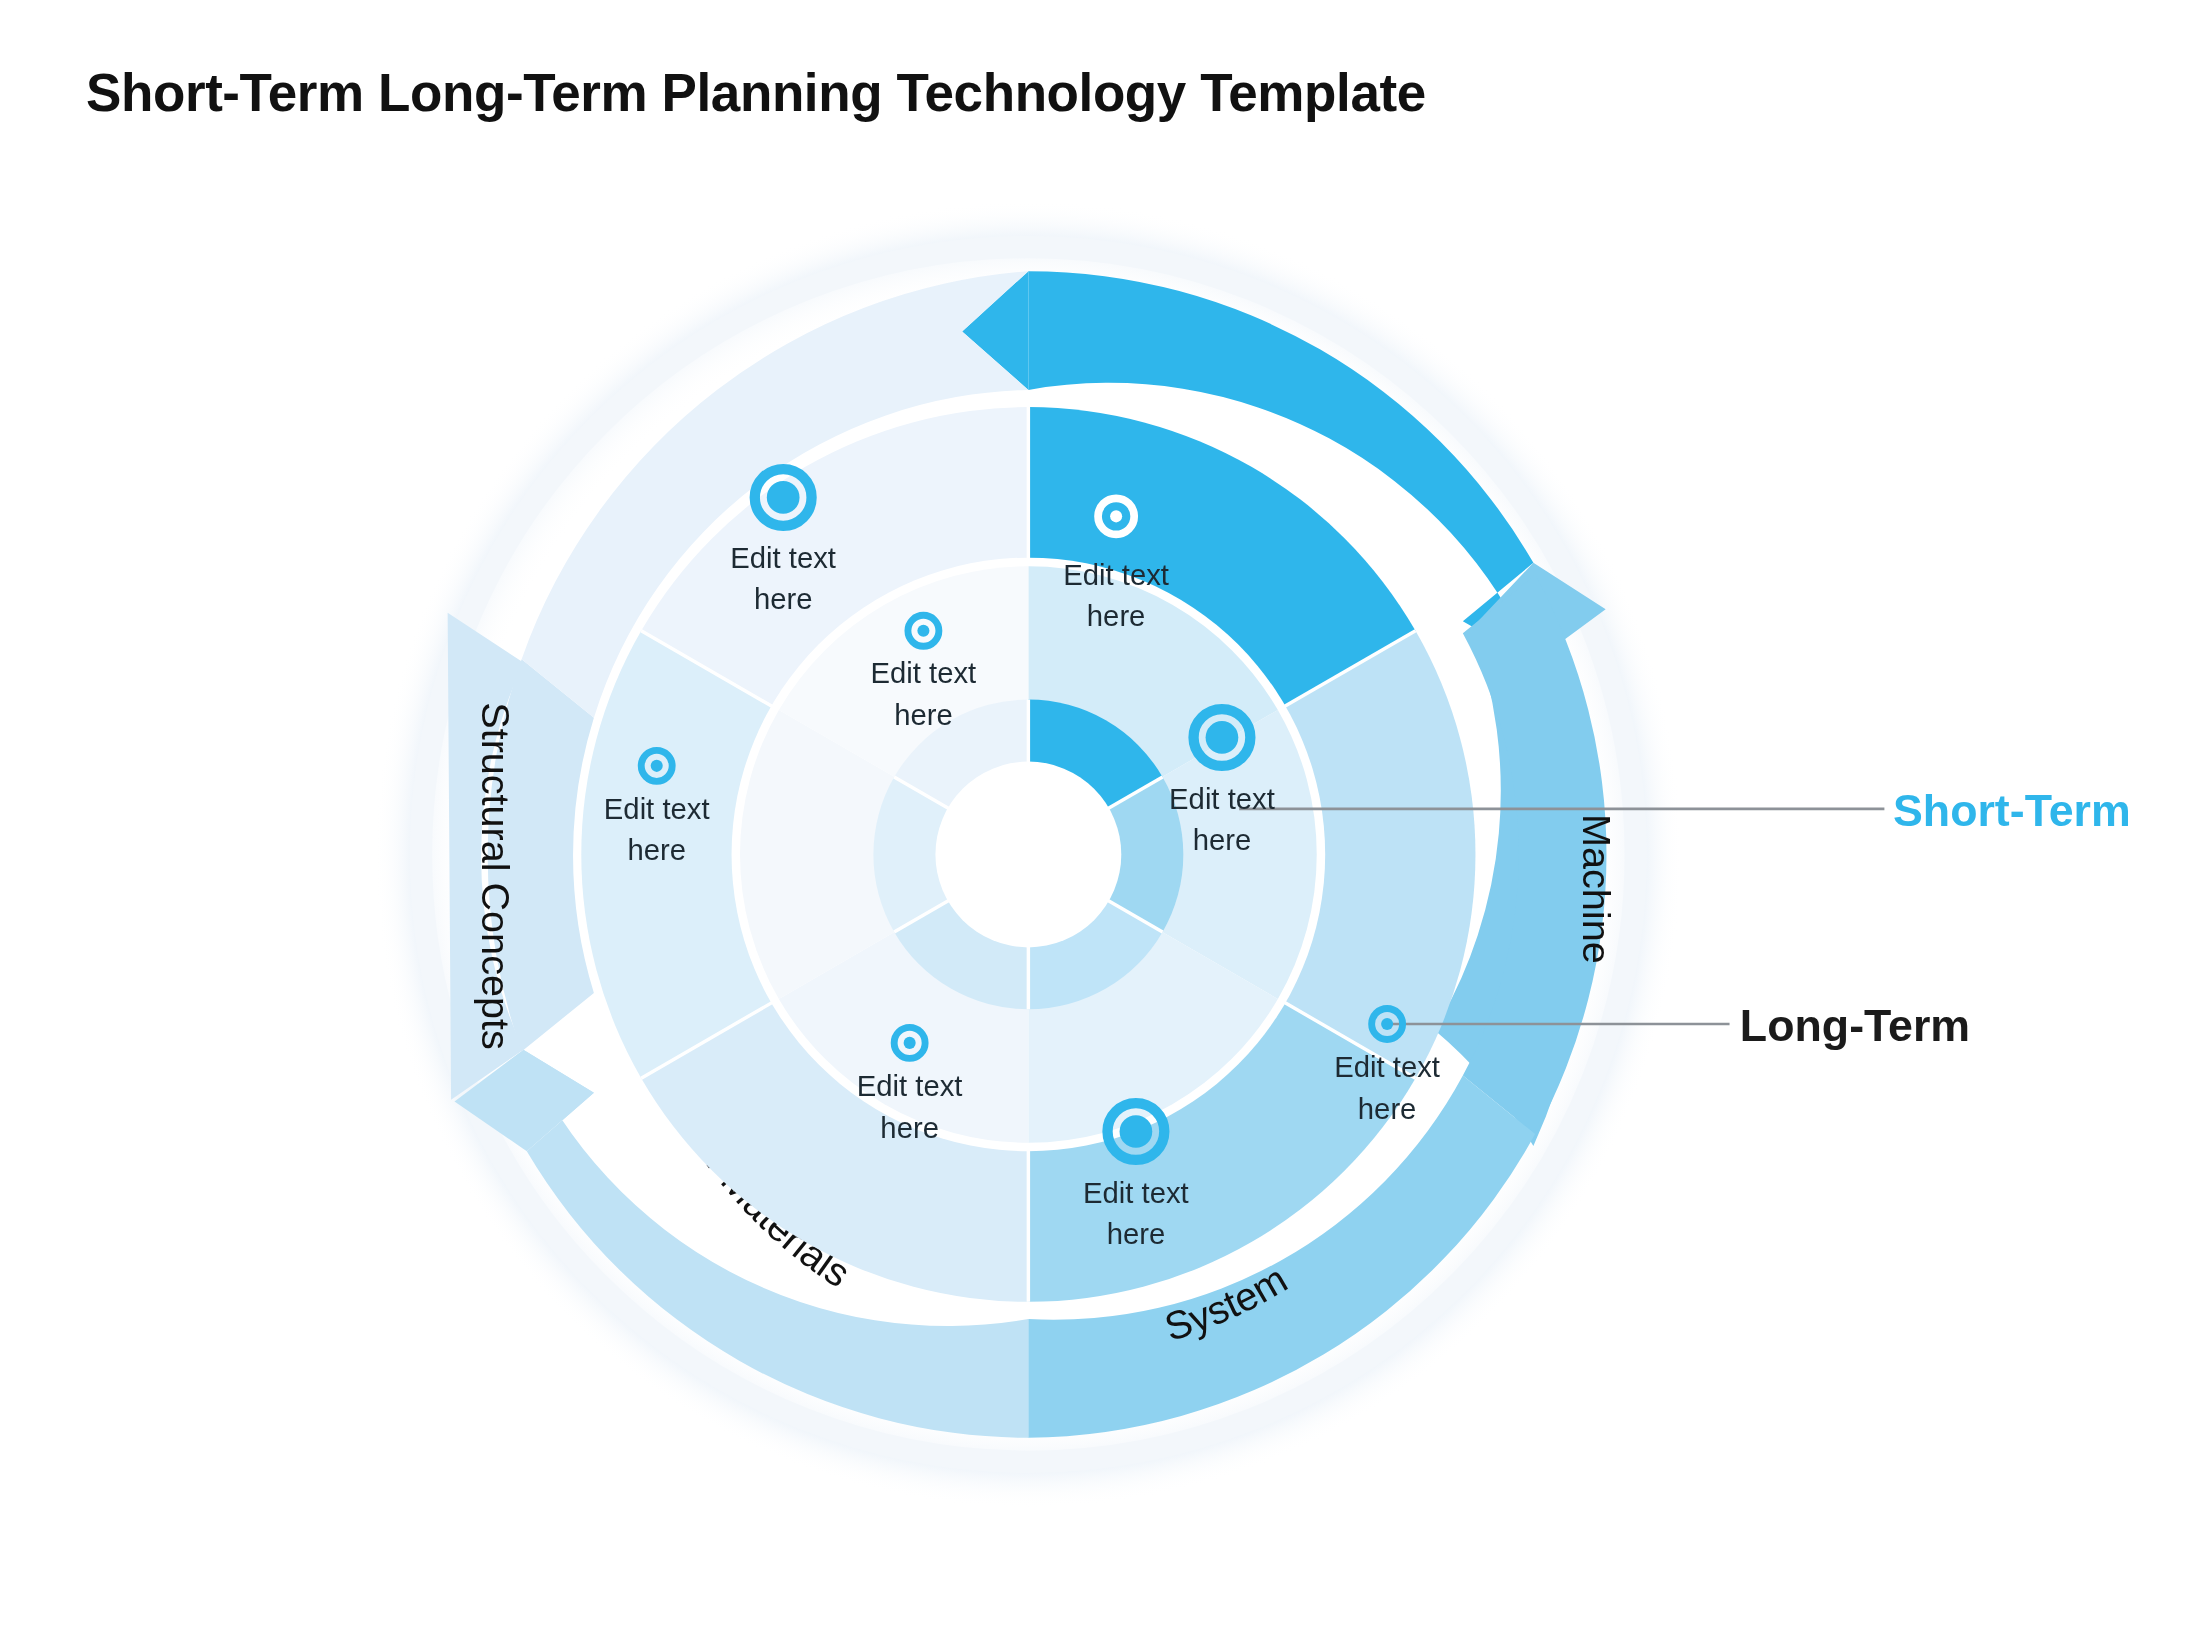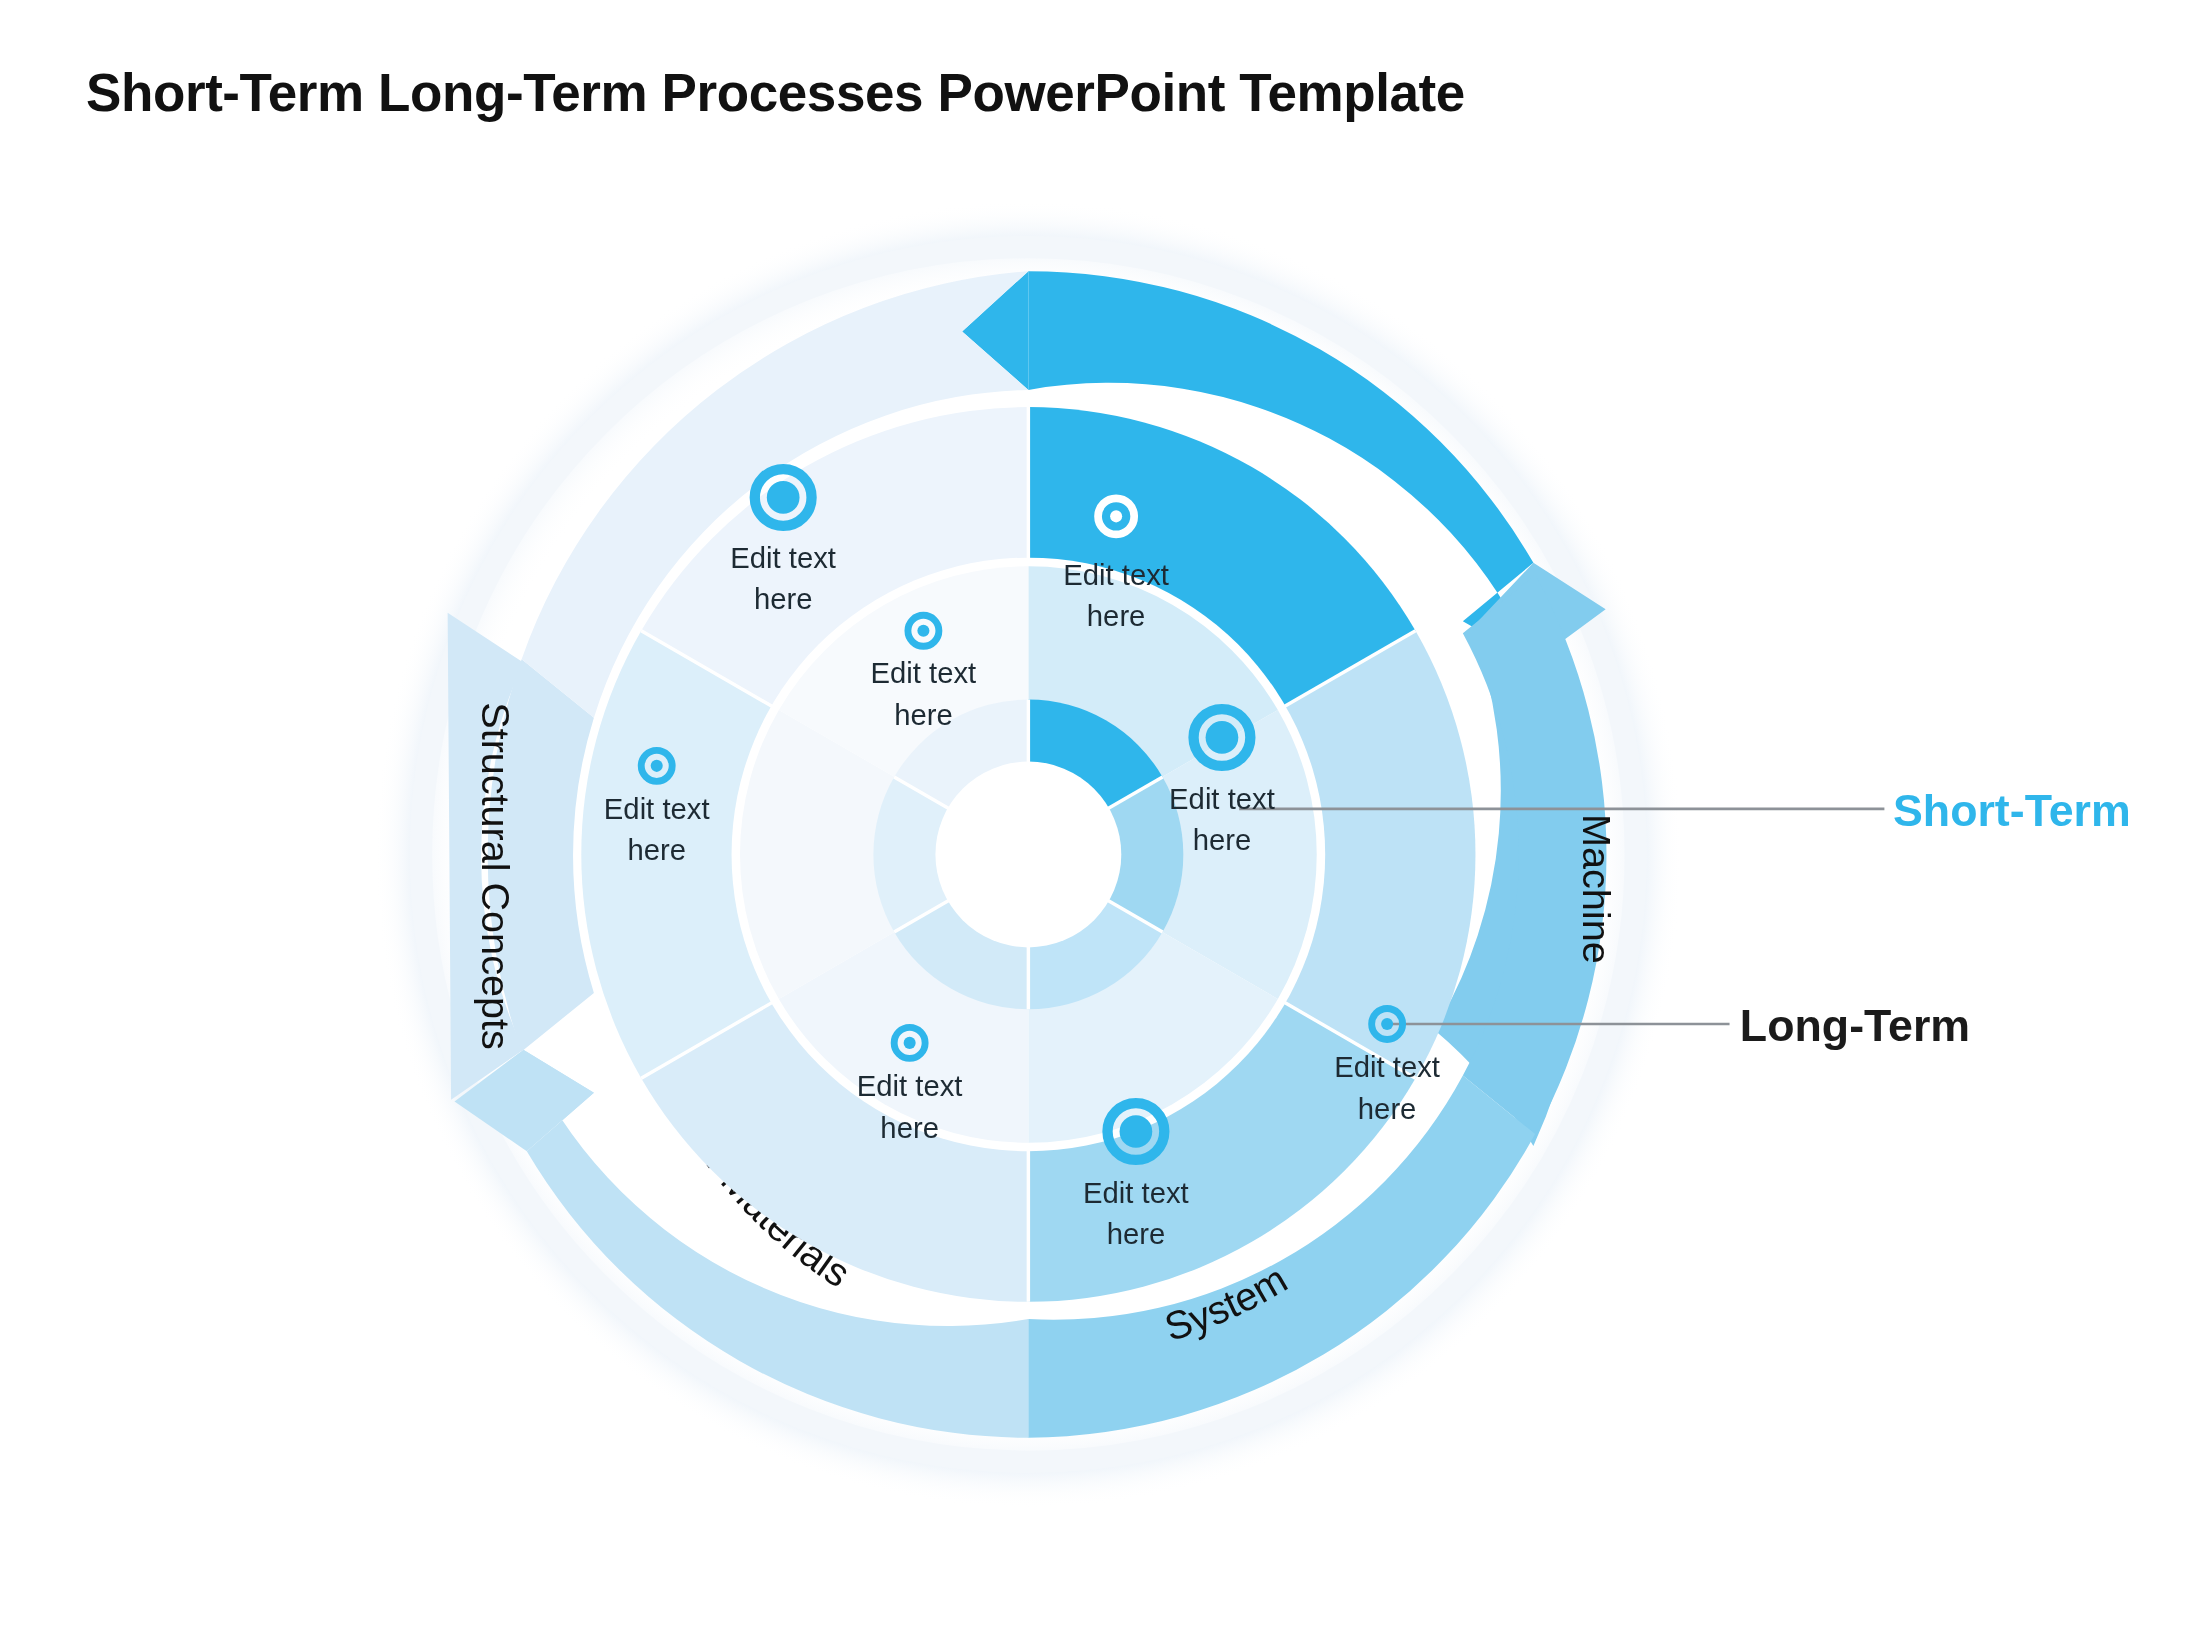--- a/index.html
+++ b/index.html
@@ -41,21 +41,21 @@
     font-size:52px;
     font-weight:bold;
   }
   .legend-short{ fill:#2FB6EB; }
   .legend-long{ fill:#1b1b1b; }
   .conn-line{ stroke:#8d9298; stroke-width:3; }
 </style>
 </head>
 <body>
 
-<div id="page-title">Short-Term Long-Term Processes PowerPoint Template</div>
+<div id="page-title">Short-Term Long-Term Planning Technology Template</div>
 
 <svg id="diagram" viewBox="0 0 2560 1790">
   <defs>
 
     <radialGradient id="halo" cx="50%" cy="50%" r="50%">
       <stop offset="86%" stop-color="#ffffff" stop-opacity="0"></stop>
       <stop offset="94%" stop-color="#eef4fa" stop-opacity="1"></stop>
       <stop offset="100%" stop-color="#ffffff" stop-opacity="0"></stop>
     </radialGradient>
 

